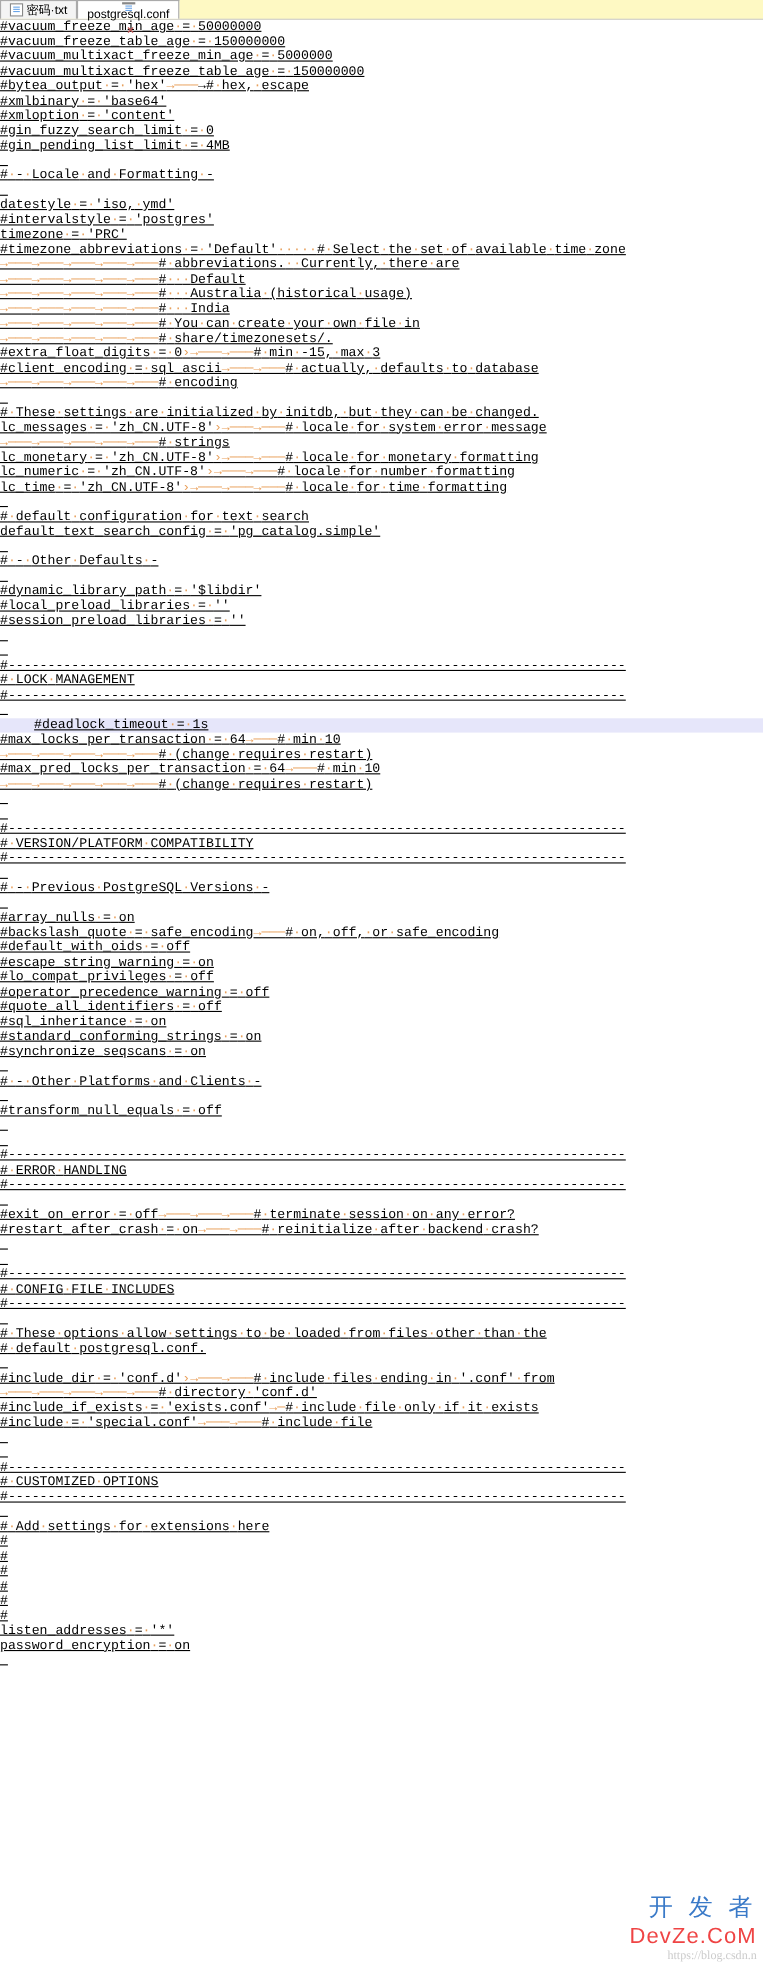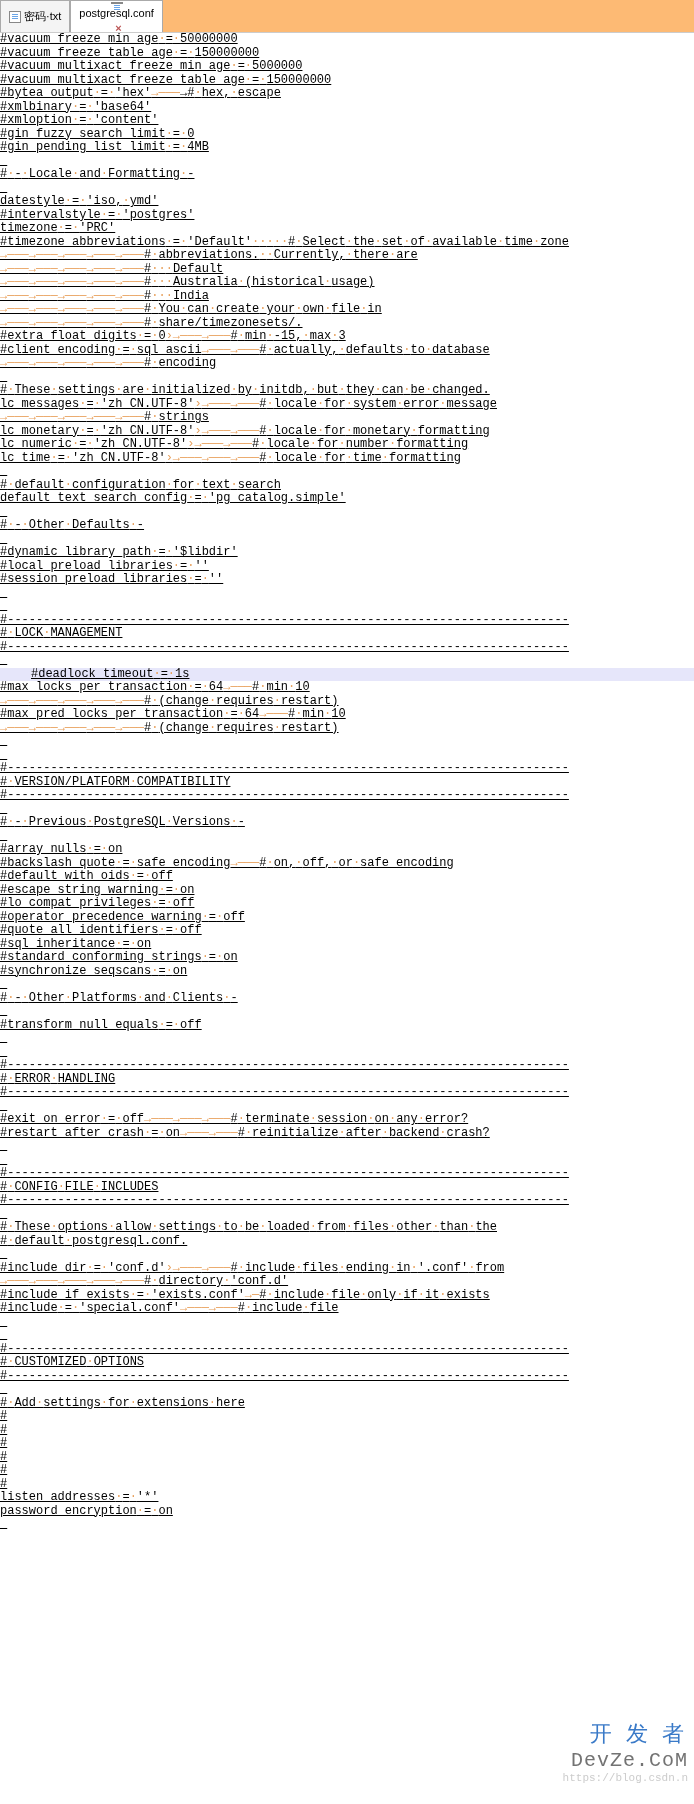--- a/index.html
+++ b/index.html
@@ -4,24 +4,24 @@
 <style>
 * { margin: 0; padding: 0; box-sizing: border-box; }
 body {
   font-family: "Courier New", monospace;
   font-size: 12px;
   background: #fff;
   color: #000;
   width: 694px;
 }
 .tab-bar {
-  background: #fdba74;
+  background: #fef9c3;
   border-bottom: 1px solid #ccc;
   display: flex;
-  height: 33px;
+  height: 18px;
   font-family: Tahoma, sans-serif;
   font-size: 11px;
 }
 .tab {
   padding: 1px 8px;
   border: 1px solid #aaa;
   border-bottom: none;
   background: #f4f4f4;
   display: flex;
   align-items: center;
@@ -64,28 +64,28 @@
   font-family: "Microsoft YaHei", sans-serif;
   pointer-events: none;
 }
 .watermark .big {
   font-size: 22px;
   letter-spacing: 4px;
   color: #3a7ac8;
 }
 .watermark .url {
   font-size: 20px;
-  color: #737373;
+  color: #ef4444;
   letter-spacing: 1px;
-  font-family: Liberation Mono, monospace;
+  font-family: Liberation Sans, sans-serif;
 }
 .watermark .blog {
   font-size: 11px;
   color: #ccc;
-  font-family: Liberation Mono, monospace;
+  font-family: Liberation Serif, serif;
 }
 </style>
 </head>
 <body>
 
 <div class="tab-bar">
   <div class="tab">
     <span class="file-icon"></span>
     <span>密码·txt</span>
   </div>

